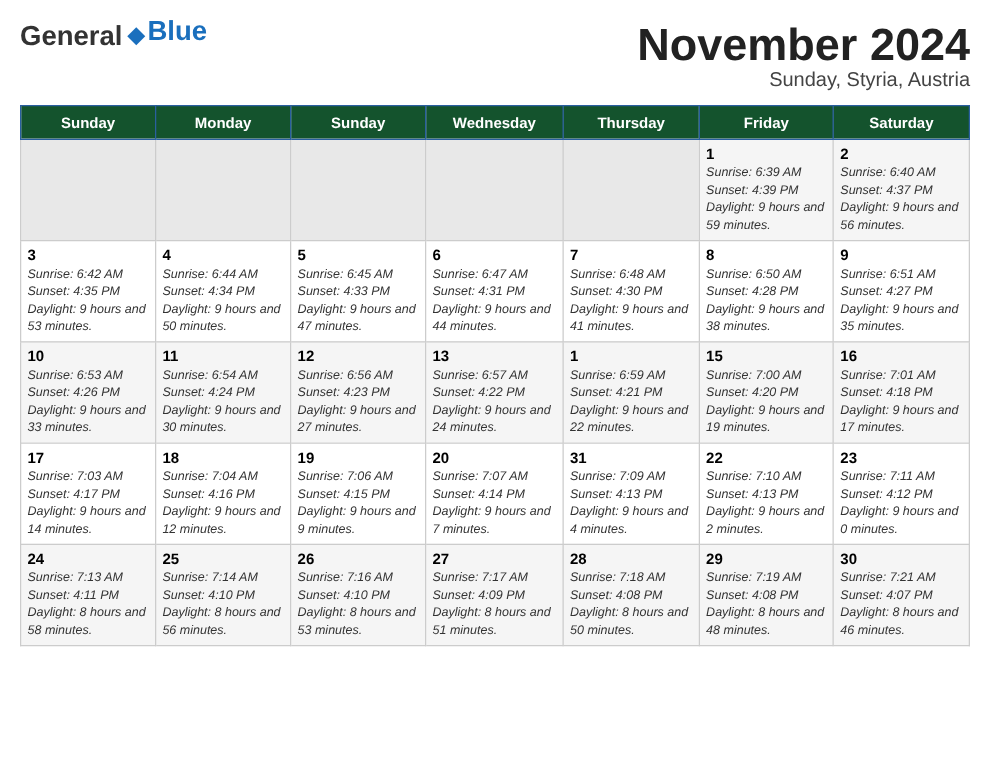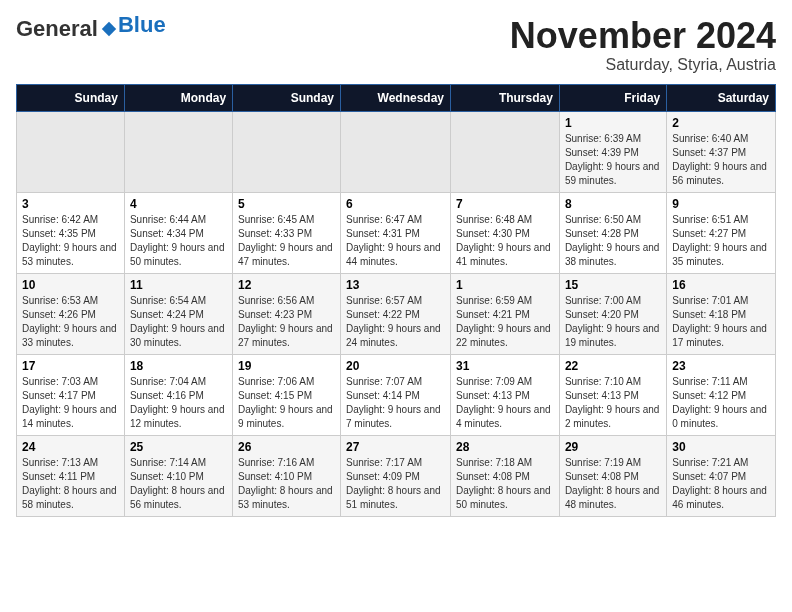--- a/index.html
+++ b/index.html
@@ -47,23 +47,23 @@
     .location {
       font-size: 16px;
       color: #444;
     }
     .calendar {
       width: 100%;
       border-collapse: collapse;
       font-size: 11px;
     }
     .calendar th {
-      background: #0f172a;
+      background: #14532d;
       color: #fff;
-      text-align: right;
+      text-align: center;
       padding: 6px 6px;
       font-size: 12px;
       border: 1px solid #2a5fa0;
     }
     .calendar td {
       border: 1px solid #ccc;
       vertical-align: top;
       padding: 4px 5px;
       width: 113px;
       min-height: 70px;
@@ -78,41 +78,42 @@
     .day-number {
       font-weight: bold;
       font-size: 12px;
       display: block;
       margin-bottom: 2px;
     }
     .day-info {
       font-size: 10px;
       color: #333;
       line-height: 1.4;
+      font-style: italic;
     }
     .empty-cell {
       background: #e8e8e8 !important;
     }
   </style>
 </head>
 <body>
 
 <div class="header">
   <div class="logo">
     <div class="logo-text">
       <span class="logo-general">General</span>
       <svg class="logo-icon" viewBox="0 0 20 20">
         <polygon points="10,2 18,10 10,18 2,10" fill="#1a6fbd"></polygon>
       </svg>
     </div>
     <span class="logo-blue" style="font-size:22px;font-weight:bold;margin-top:-4px;">Blue</span>
   </div>
   <div class="title-block">
     <div class="month-title">November 2024</div>
-    <div class="location">Saturday, Styria, Austria</div>
+    <div class="location">Sunday, Styria, Austria</div>
   </div>
 </div>
 
 <table class="calendar">
   <thead>
     <tr>
     <th>Sunday</th>
         <th>Monday</th>
         <th>Sunday</th>
         <th>Wednesday</th>

